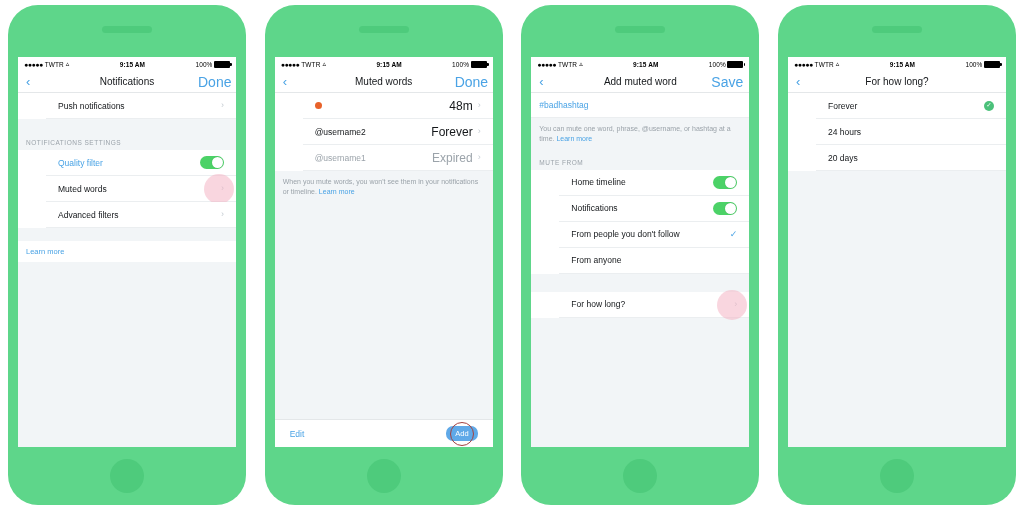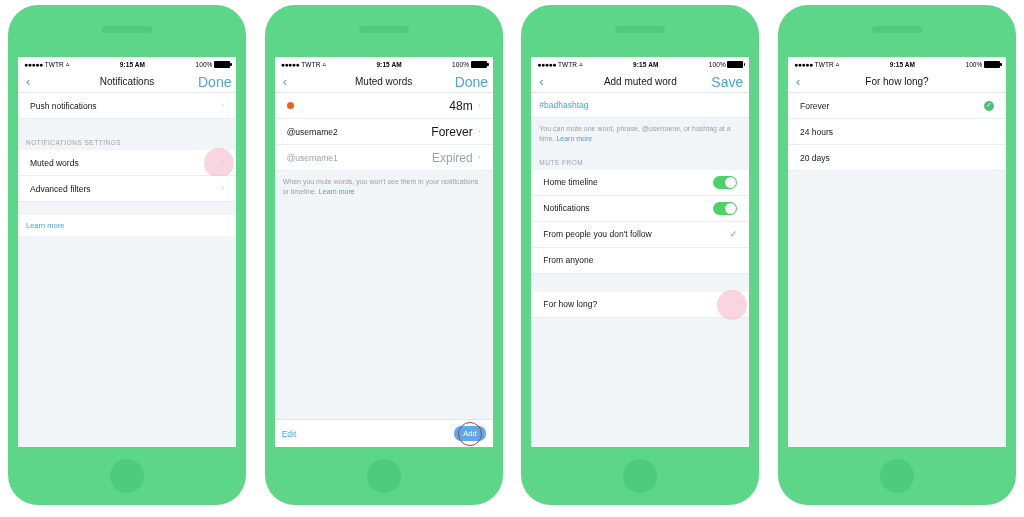--- a/index.html
+++ b/index.html
@@ -126,20 +126,21 @@
   .row {
     position: relative;
     min-height: 26px;
     display: flex;
     align-items: center;
     padding: 0 12px;
     background: #fff;
     border-bottom: 1px solid #EBEEF0;
     font-size: 8.5px;
     color: #14171A;
+    margin-left: 28px;
   }
   .row .label { flex: 1 1 auto; }
   .row .label.link { color: #4AA3E5; }
   .row .label.muted { color: #9BA3AA; }
   .row .value { font-size: 12px; color: #14171A; margin-right: 5px; }
   .row .value.muted { color: #9BA3AA; }
   .chev { color: #C4CBD1; font-size: 9px; line-height: 1; }
   .spacer { height: 13px; background: #F2F5F7; }
   .spacer.tall { height: 18px; }
 
@@ -223,21 +224,21 @@
   
   .bottombar {
     position: absolute;
     bottom: 0; left: 0; right: 0;
     height: 28px;
     background: #fff;
     border-top: 1px solid #E4E7E9;
     display: flex;
     align-items: center;
     justify-content: space-between;
-    padding: 0 7px;
+    padding: 0 15px;
   }
   .edit-link { font-size: 8.5px; color: #4AA3E5; }
   .add-btn {
     background: #5FA9E8;
     color: #fff;
     font-size: 7.5px;
     border-radius: 7px;
     padding: 3px 9px;
     position: relative;
   }
@@ -286,20 +287,26 @@
             <span class="label">Push notifications</span>
             <span class="chev">›</span>
           </div>
         </div>
 
         <div class="spacer"></div>
         <div class="section-hdr">NOTIFICATIONS SETTINGS</div>
 
         <div class="group">
           <div class="row">
+            <span class="label link">Quality filter</span>
+            <span class="toggle">
+                <span class="knob"></span>
+              </span>
+          </div>
+          <div class="row">
             <span class="label">Muted words</span>
             <span class="tap" style="right:2px; top:-2px;"></span>
             <span class="chev">›</span>
           </div>
           <div class="row">
             <span class="label">Advanced filters</span>
             <span class="chev">›</span>
           </div>
         </div>
 

